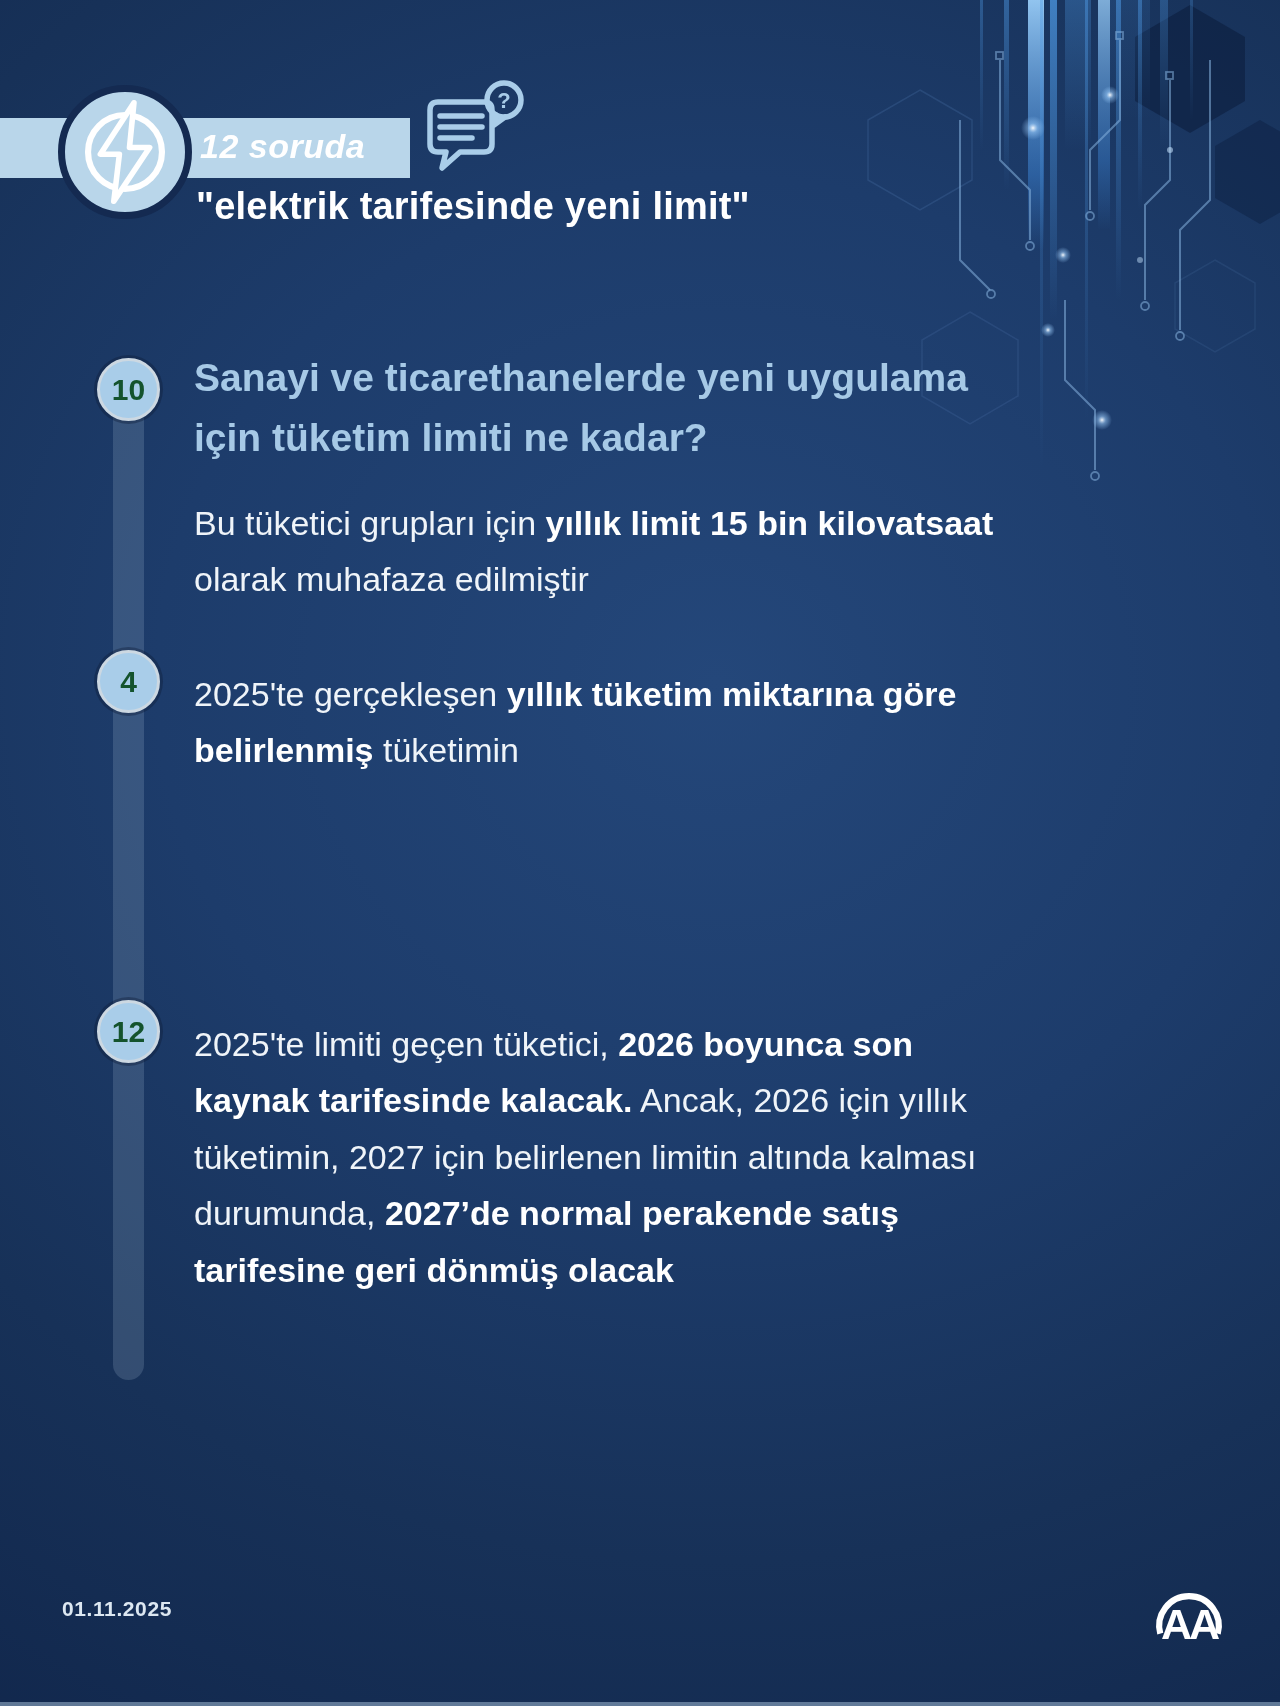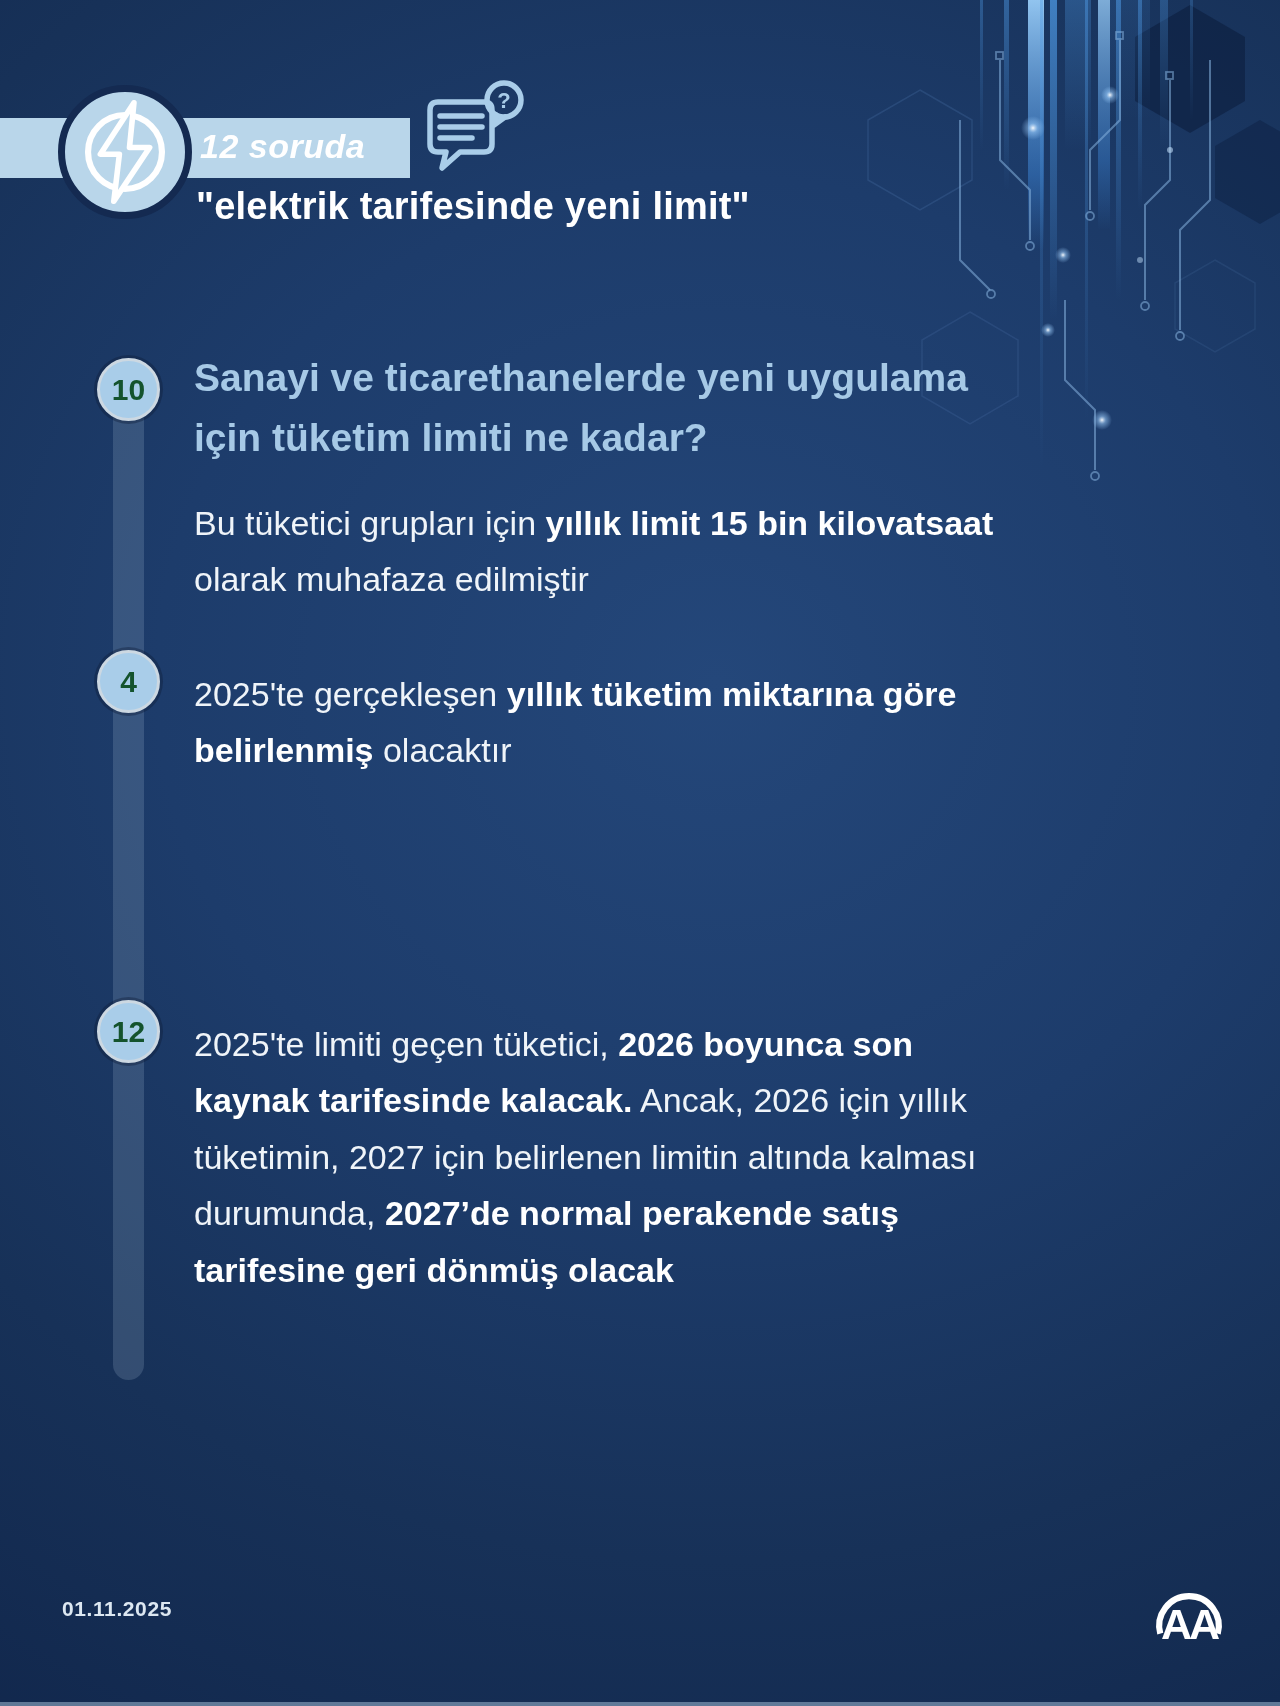--- a/index.html
+++ b/index.html
@@ -175,21 +175,21 @@
     <div class="num-badge">10</div>
     <div class="content">
       <h2 class="question">Sanayi ve ticarethanelerde yeni uygulama için tüketim limiti ne kadar?</h2>
       <p class="answer"><span>Bu tüketici grupları için </span><b>yıllık limit 15 bin kilovatsaat</b><span> olarak muhafaza edilmiştir</span></p>
     </div>
   </section>
 
   <section class="qa" style="top:640px">
     <div class="num-badge">4</div>
     <div class="content">
-      <p class="answer"><span>2025'te gerçekleşen </span><b>yıllık tüketim miktarına göre belirlenmiş</b><span> olacaktır</span></p>
+      <p class="answer"><span>2025'te gerçekleşen </span><b>yıllık tüketim miktarına göre belirlenmiş</b><span> tüketimin</span></p>
     </div>
   </section>
 
   <section class="qa" style="top:990px">
     <div class="num-badge">12</div>
     <div class="content">
       <p class="answer"><span>2025'te limiti geçen tüketici, </span><b>2026 boyunca son kaynak tarifesinde kalacak.</b><span> Ancak, 2026 için yıllık tüketimin, 2027 için belirlenen limitin altında kalması durumunda, </span><b>2027’de normal perakende satış tarifesine geri dönmüş olacak</b></p>
     </div>
   </section>
 

